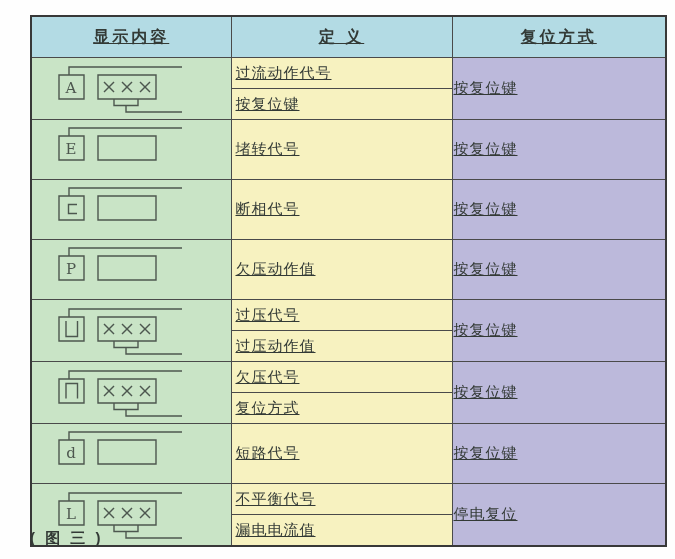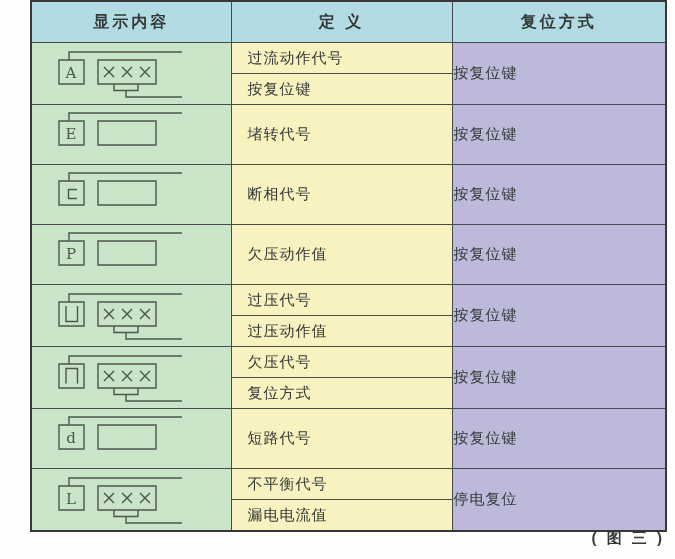--- a/index.html
+++ b/index.html
@@ -16,25 +16,26 @@
   .page {
     position: relative;
     width: 675px;
     height: 559px;
     background: #fefefe;
     overflow: hidden;
   }
   table.fault-table {
     position: absolute;
     left: 30px;
-    top: 0;
+    top: 15px;
     width: 635px;
     border-collapse: collapse;
     table-layout: fixed;
     border: 2px solid var(--border-strong, #383838);
+    text-decoration: underline;
   }
   .fault-table th, .fault-table td {
     border: 1px solid var(--border, #4a4a4a);
     margin: 0;
     overflow: hidden;
   }
   .fault-table th {
     height: 38px;
     background: var(--header-bg, #b3dbe4);
     font-size: 16px;
@@ -48,38 +49,38 @@
     letter-spacing: 1px;
     color: var(--text, #333a36);
   }
   td.c1 {
     background: var(--col1-bg, #c9e4c6);
     vertical-align: middle;
     padding: 0;
   }
   td.c2 {
     background: var(--col2-bg, #f7f2c0);
-    padding-left: 16px;
+    padding-left: 4px;
     vertical-align: middle;
   }
   td.c3 {
     background: var(--col3-bg, #bcb9db);
     text-align: left;
     vertical-align: middle;
   }
   tr.full td { height: 57px; }
   tr.half td { height: 28px; }
   .diag { line-height: 0; }
   .diag svg { display: block; }
   .caption {
     position: absolute;
     left: 30px;
     top: 529px;
     width: 635px;
-    text-align: right;
+    text-align: left;
     font-size: 15px;
     font-weight: 600;
     letter-spacing: 3px;
     color: var(--text, #333a36);
   }
 </style>
 </head>
 <body>
 
 <div class="page">

